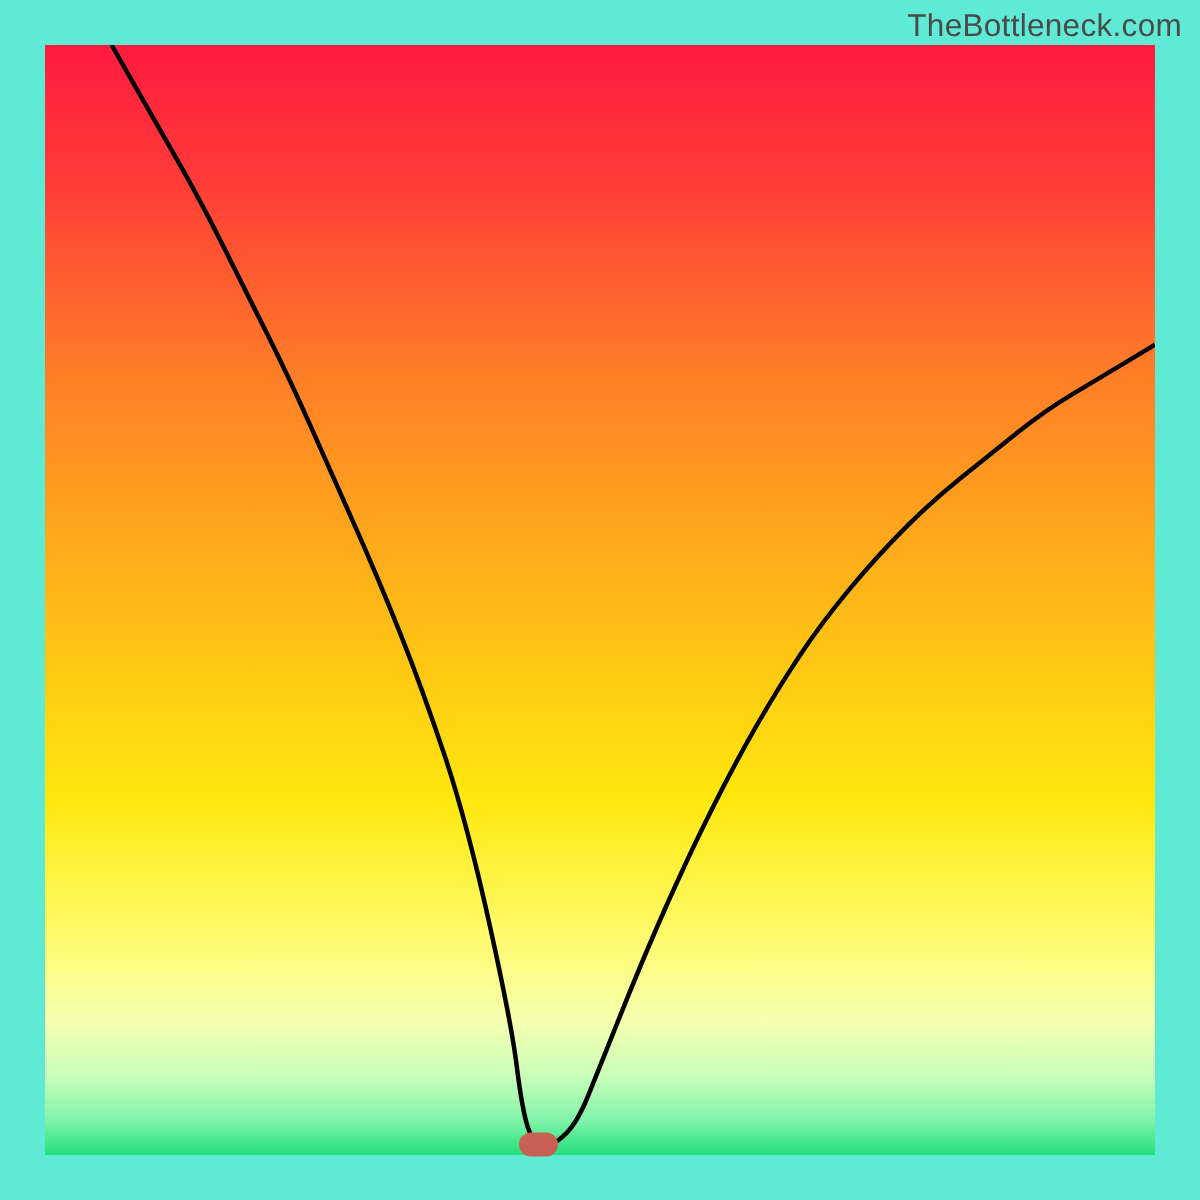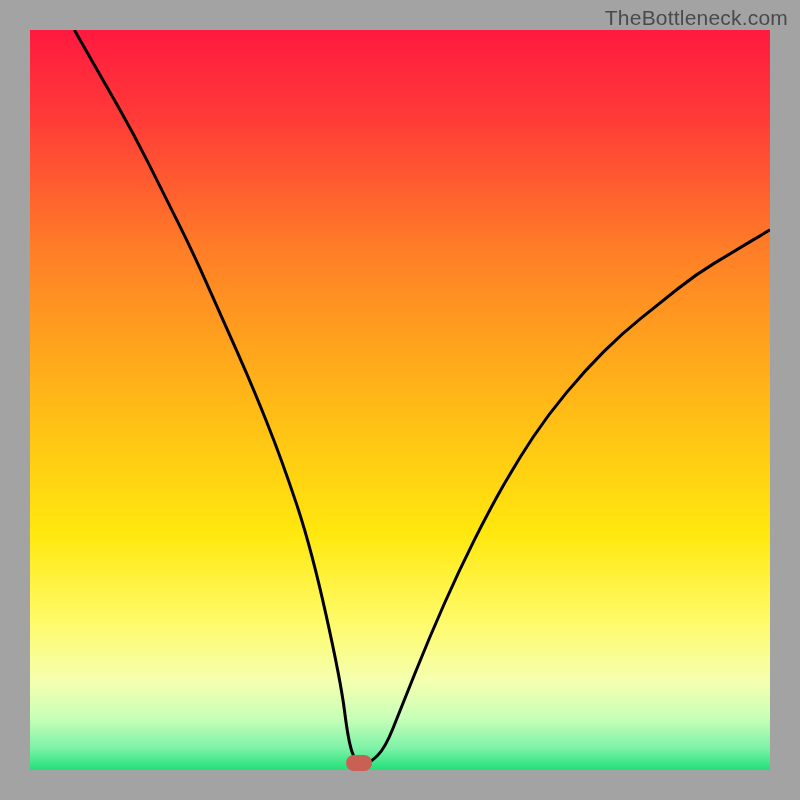--- a/index.html
+++ b/index.html
@@ -10,21 +10,21 @@
     background: #000;
     overflow: hidden;
     font-family: Arial, Helvetica, sans-serif;
   }
   .frame {
     position: absolute;
     left: 0;
     top: 0;
     width: 800px;
     height: 800px;
-    background: #a3a3a3;
+    background: #5eead4;
   }
   .plot {
     position: absolute;
     left: 30px;
     top: 30px;
     width: 740px;
     height: 740px;
     
   }
   .watermark {

